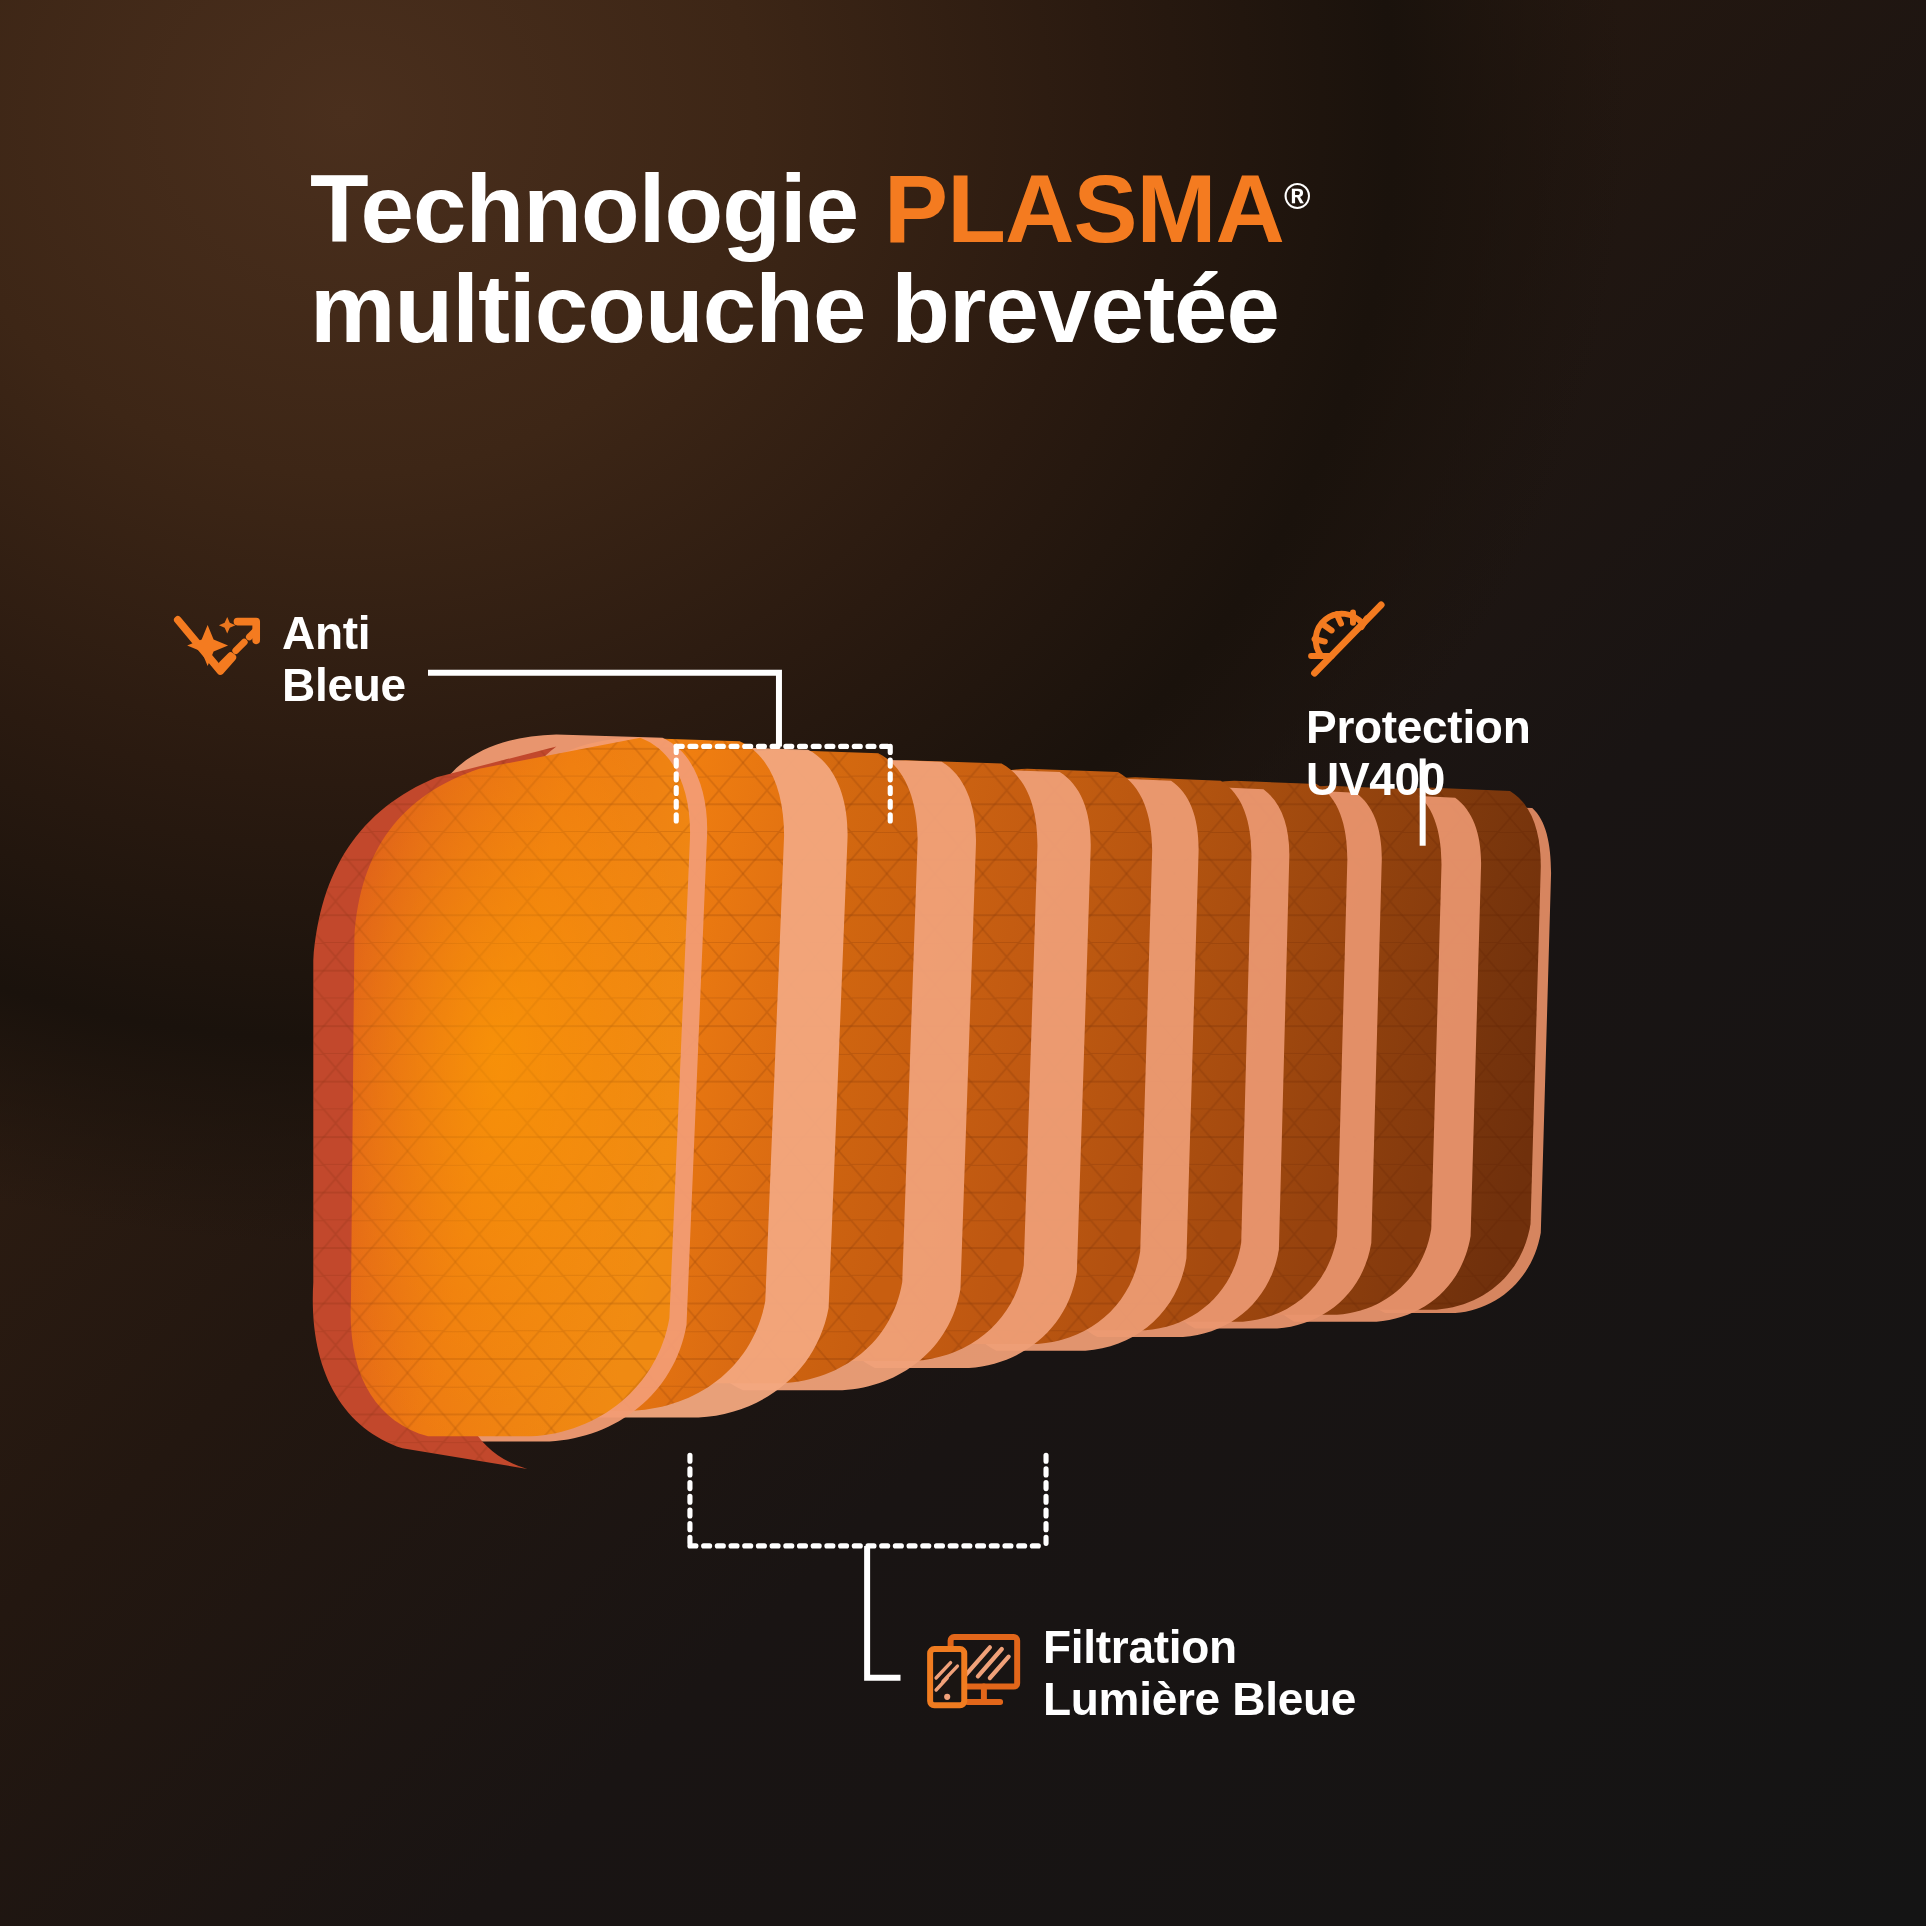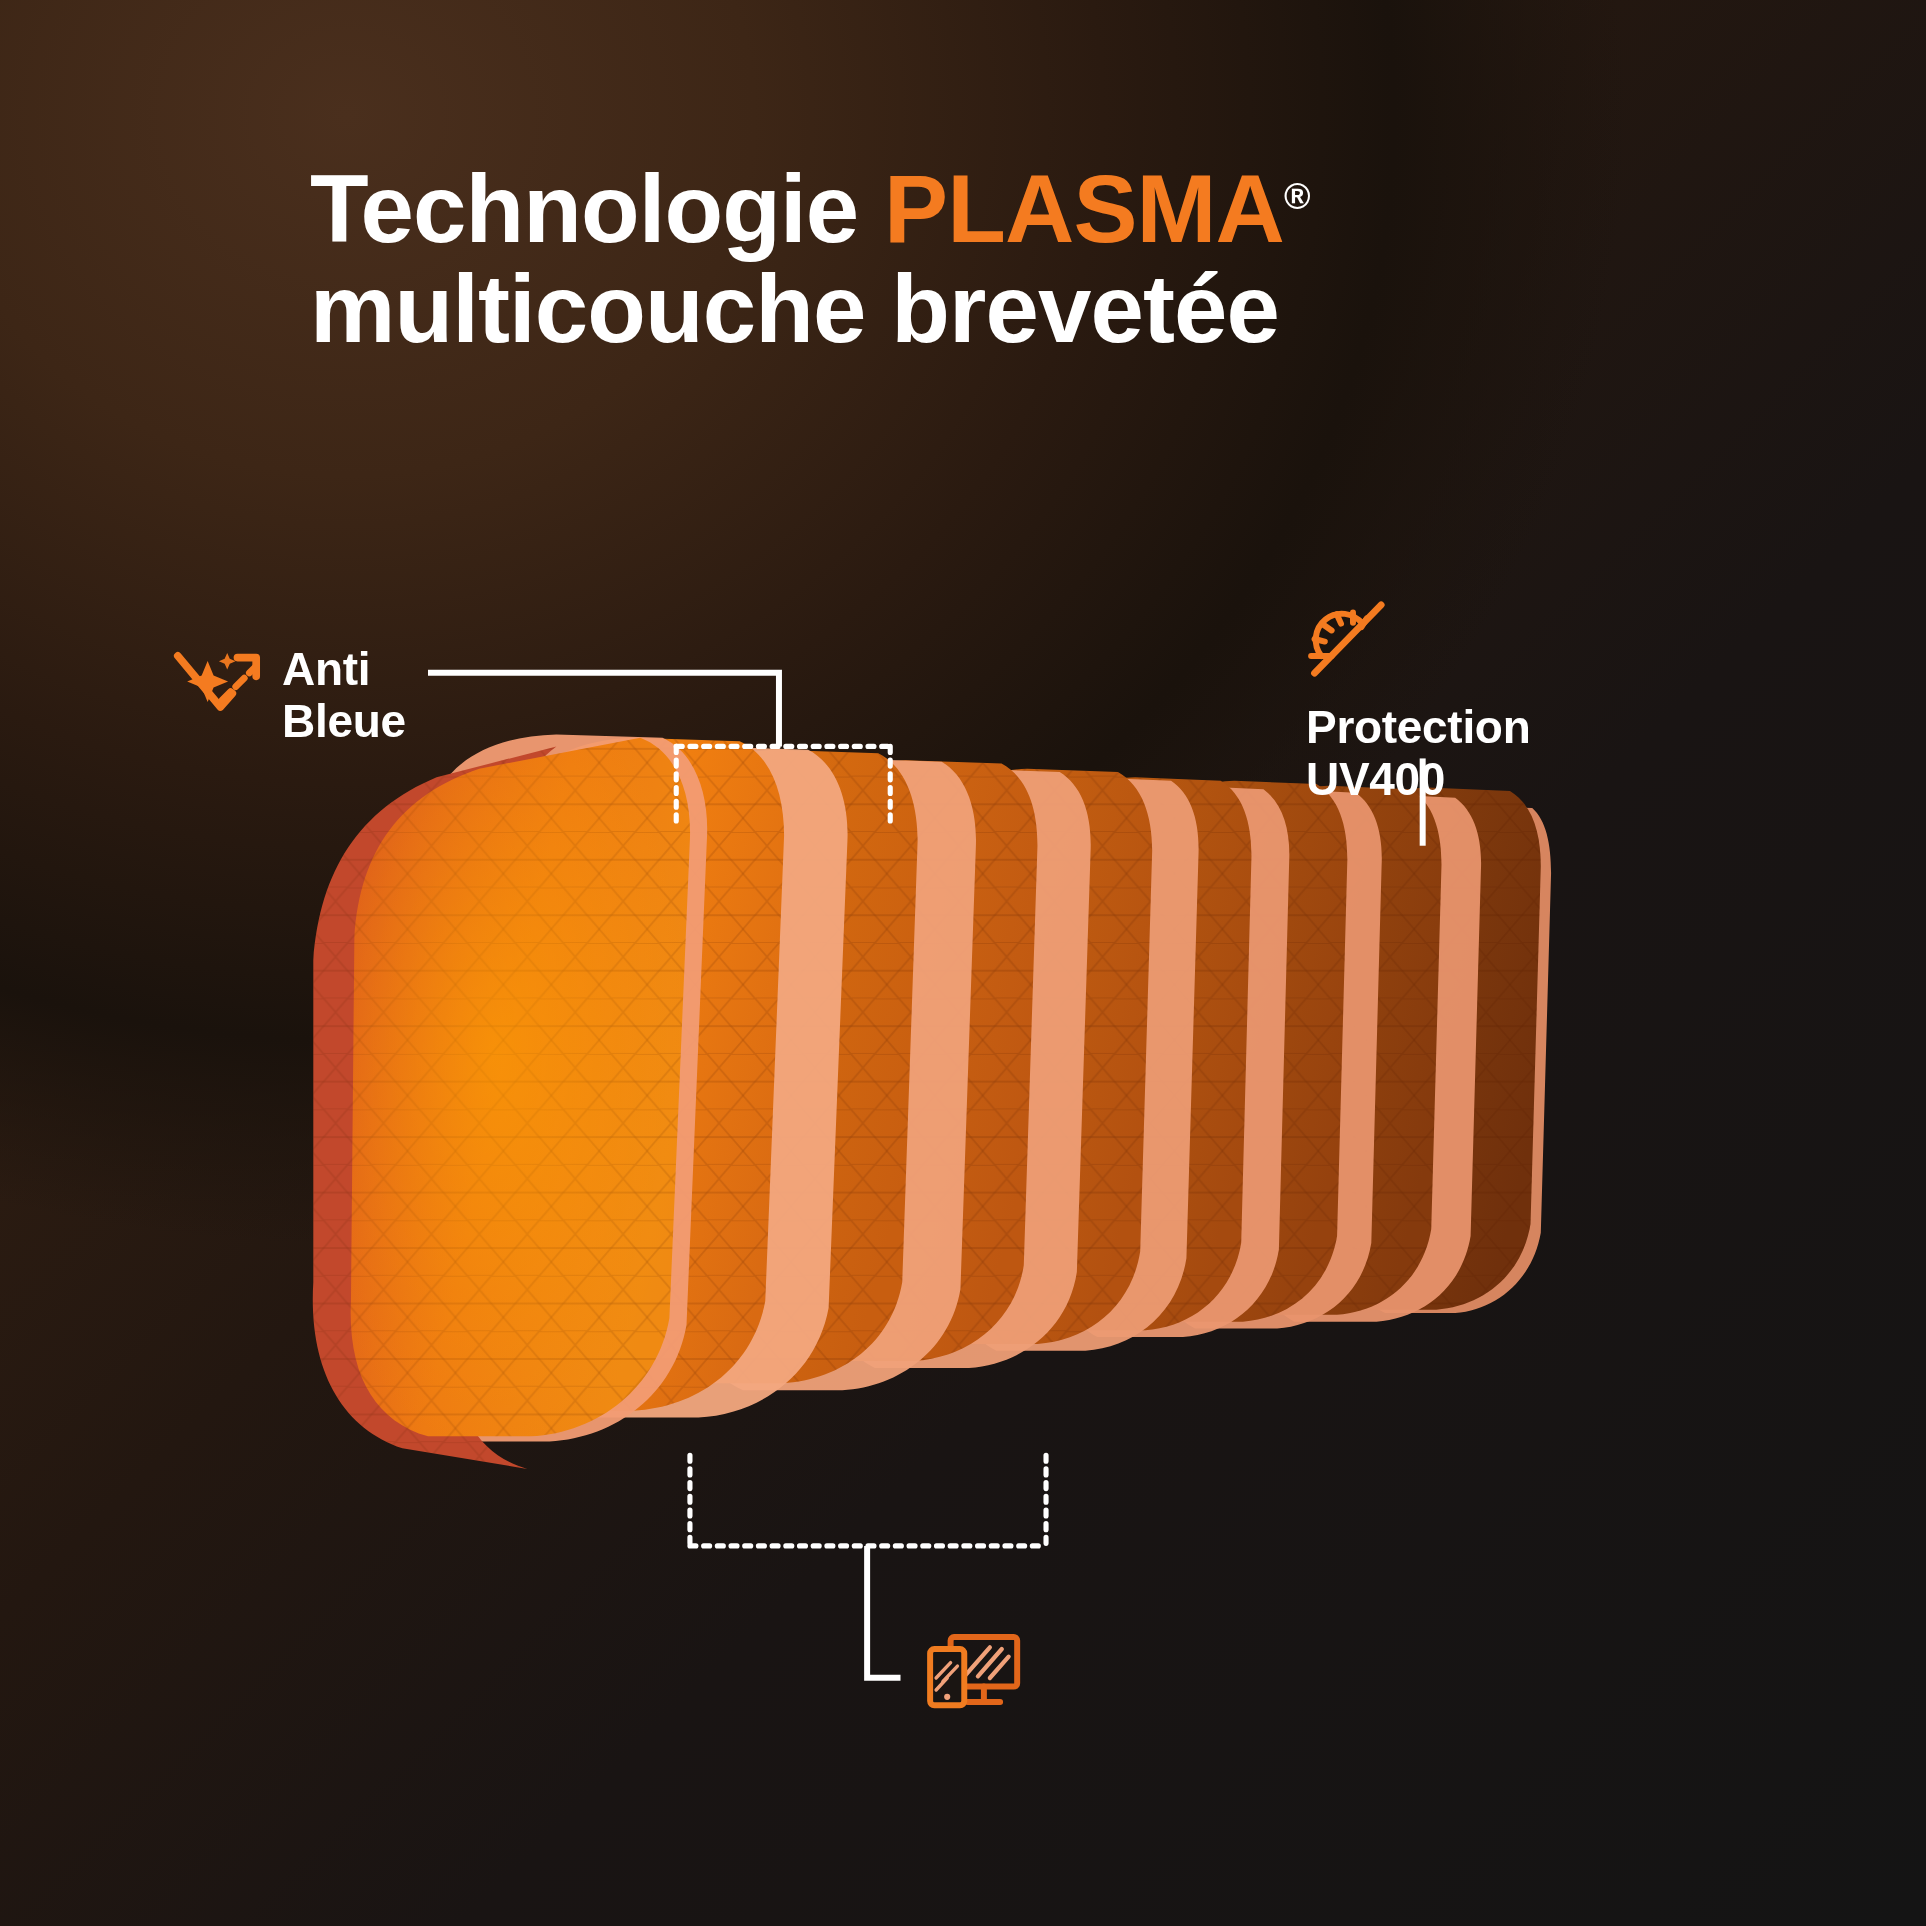--- a/index.html
+++ b/index.html
@@ -60,21 +60,21 @@
   .callout { position: absolute; display: flex; align-items: flex-start; gap: 19px; }
   .callout .icon { flex: 0 0 auto; margin-top: 3.4px; }
   .callout .label {
     color: #ffffff;
     font-size: 46px;
     font-weight: 700;
     line-height: 1.12;
     letter-spacing: -0.3px;
     white-space: nowrap;
   }
-  #callout-antireflet { left: 171px; top: 644px; }
+  #callout-antireflet { left: 171px; top: 608px; }
   #callout-uv400 { left: 1306px; top: 595px; flex-direction: column; }
   #callout-bluelight { left: 925px; top: 1622px; }
 
   
   #connectors {
     position: absolute;
     inset: 0;
     pointer-events: none;
   }
 </style>
@@ -284,16 +284,17 @@
 
         <rect x="6" y="28" width="40" height="66" rx="5" fill="#1a1512" stroke="#F07C20" stroke-width="7"></rect>
         <g stroke="#F0A179" stroke-width="4" stroke-linecap="round">
           <path d="M13,62 L30,44"></path>
           <path d="M21,66 L38,48"></path>
           <path d="M13,76 L26,62"></path>
         </g>
         <circle cx="26" cy="84" r="3.6" fill="#F0A179"></circle>
       </svg>
     </span>
+    <span class="label"><span>Filtration</span><br><span>Lumière Bleue</span></span>
   </div>
 
 </div>
 
 
 </body></html>

